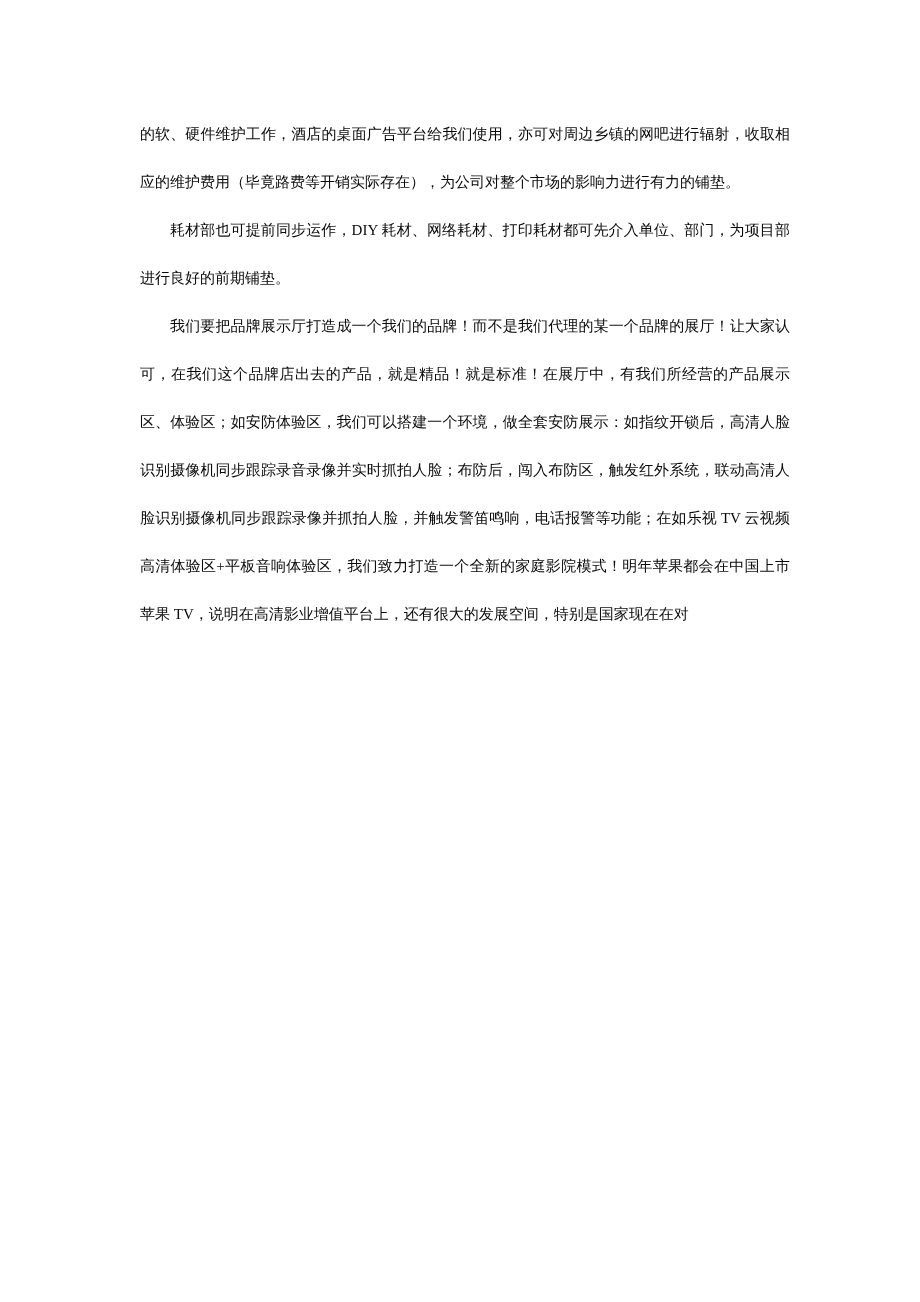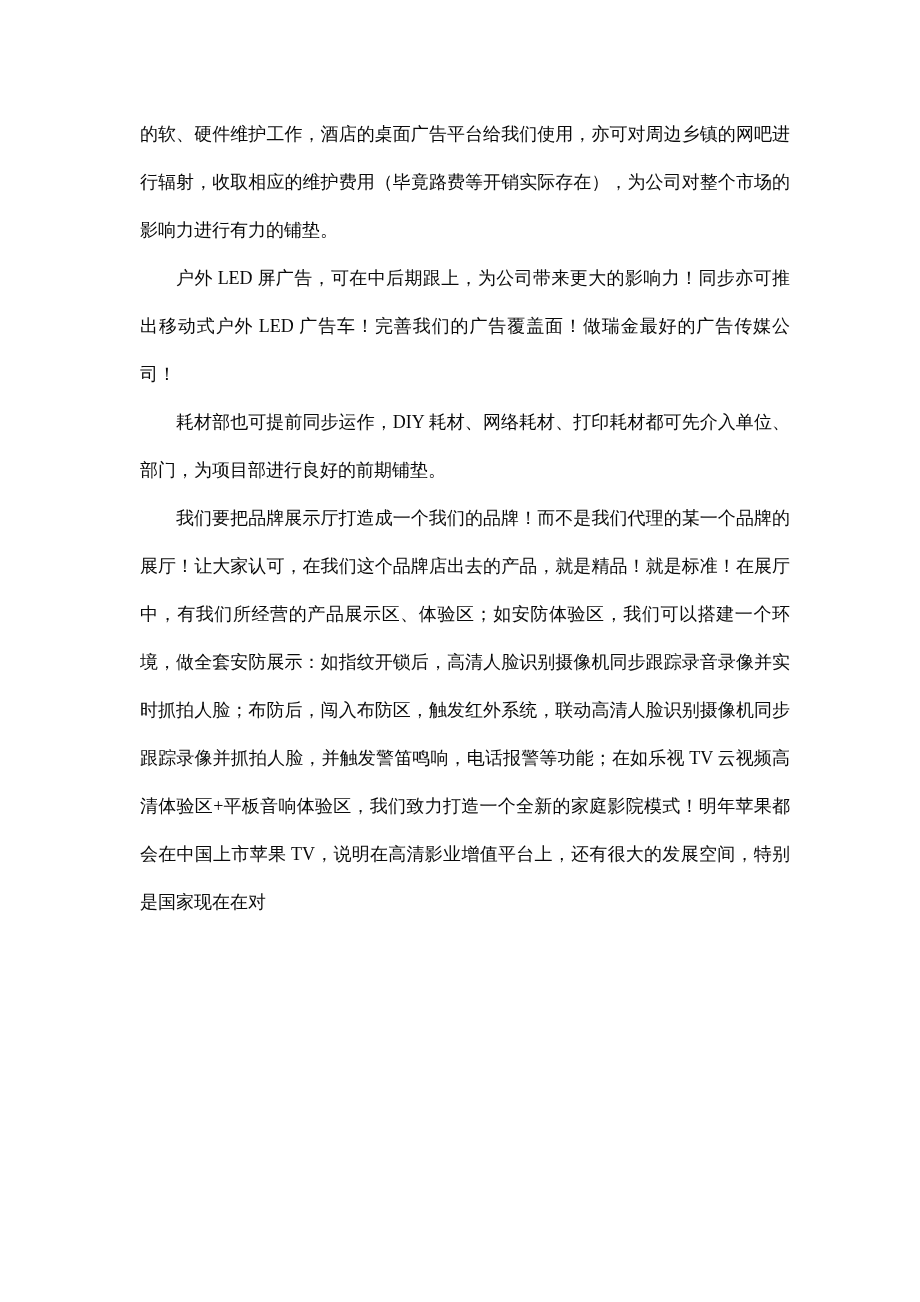--- a/index.html
+++ b/index.html
@@ -9,21 +9,21 @@
   }
   .page {
     position: relative;
     width: 920px;
     height: 1302px;
     box-sizing: border-box;
     background: #ffffff;
     padding: 110px 130px 0 140px;
     overflow: hidden;
     font-family: "Liberation Serif", "DejaVu Serif", serif;
-    font-size: 18px;
+    font-size: 15px;
     line-height: 48px;
     color: #0a0a0a;
     -webkit-font-smoothing: antialiased;
   }
   .para {
     margin: 0;
     padding: 0;
     text-align: justify;
     text-justify: inter-ideograph;
     text-indent: 2em;
@@ -31,16 +31,15 @@
   }
   .para.continuation {
     text-indent: 0;
   }
 </style>
 </head>
 <body>
 
 <div class="page">
   <p class="para continuation">的软、硬件维护工作，酒店的桌面广告平台给我们使用，亦可对周边乡镇的网吧进行辐射，收取相应的维护费用（毕竟路费等开销实际存在），为公司对整个市场的影响力进行有力的铺垫。</p>
-  <p class="para">户外 LED 屏广告，可在中后期跟上，为公司带来更大的影响力！同步亦可推出移动式户外 LED 广告车！完善我们的广告覆盖面！做瑞金最好的广告传媒公司！</p>
   <p class="para">耗材部也可提前同步运作，DIY 耗材、网络耗材、打印耗材都可先介入单位、部门，为项目部进行良好的前期铺垫。</p>
   <p class="para">我们要把品牌展示厅打造成一个我们的品牌！而不是我们代理的某一个品牌的展厅！让大家认可，在我们这个品牌店出去的产品，就是精品！就是标准！在展厅中，有我们所经营的产品展示区、体验区；如安防体验区，我们可以搭建一个环境，做全套安防展示：如指纹开锁后，高清人脸识别摄像机同步跟踪录音录像并实时抓拍人脸；布防后，闯入布防区，触发红外系统，联动高清人脸识别摄像机同步跟踪录像并抓拍人脸，并触发警笛鸣响，电话报警等功能；在如乐视 TV 云视频高清体验区+平板音响体验区，我们致力打造一个全新的家庭影院模式！明年苹果都会在中国上市苹果 TV，说明在高清影业增值平台上，还有很大的发展空间，特别是国家现在在对</p>
 </div>
 
 </body></html>

